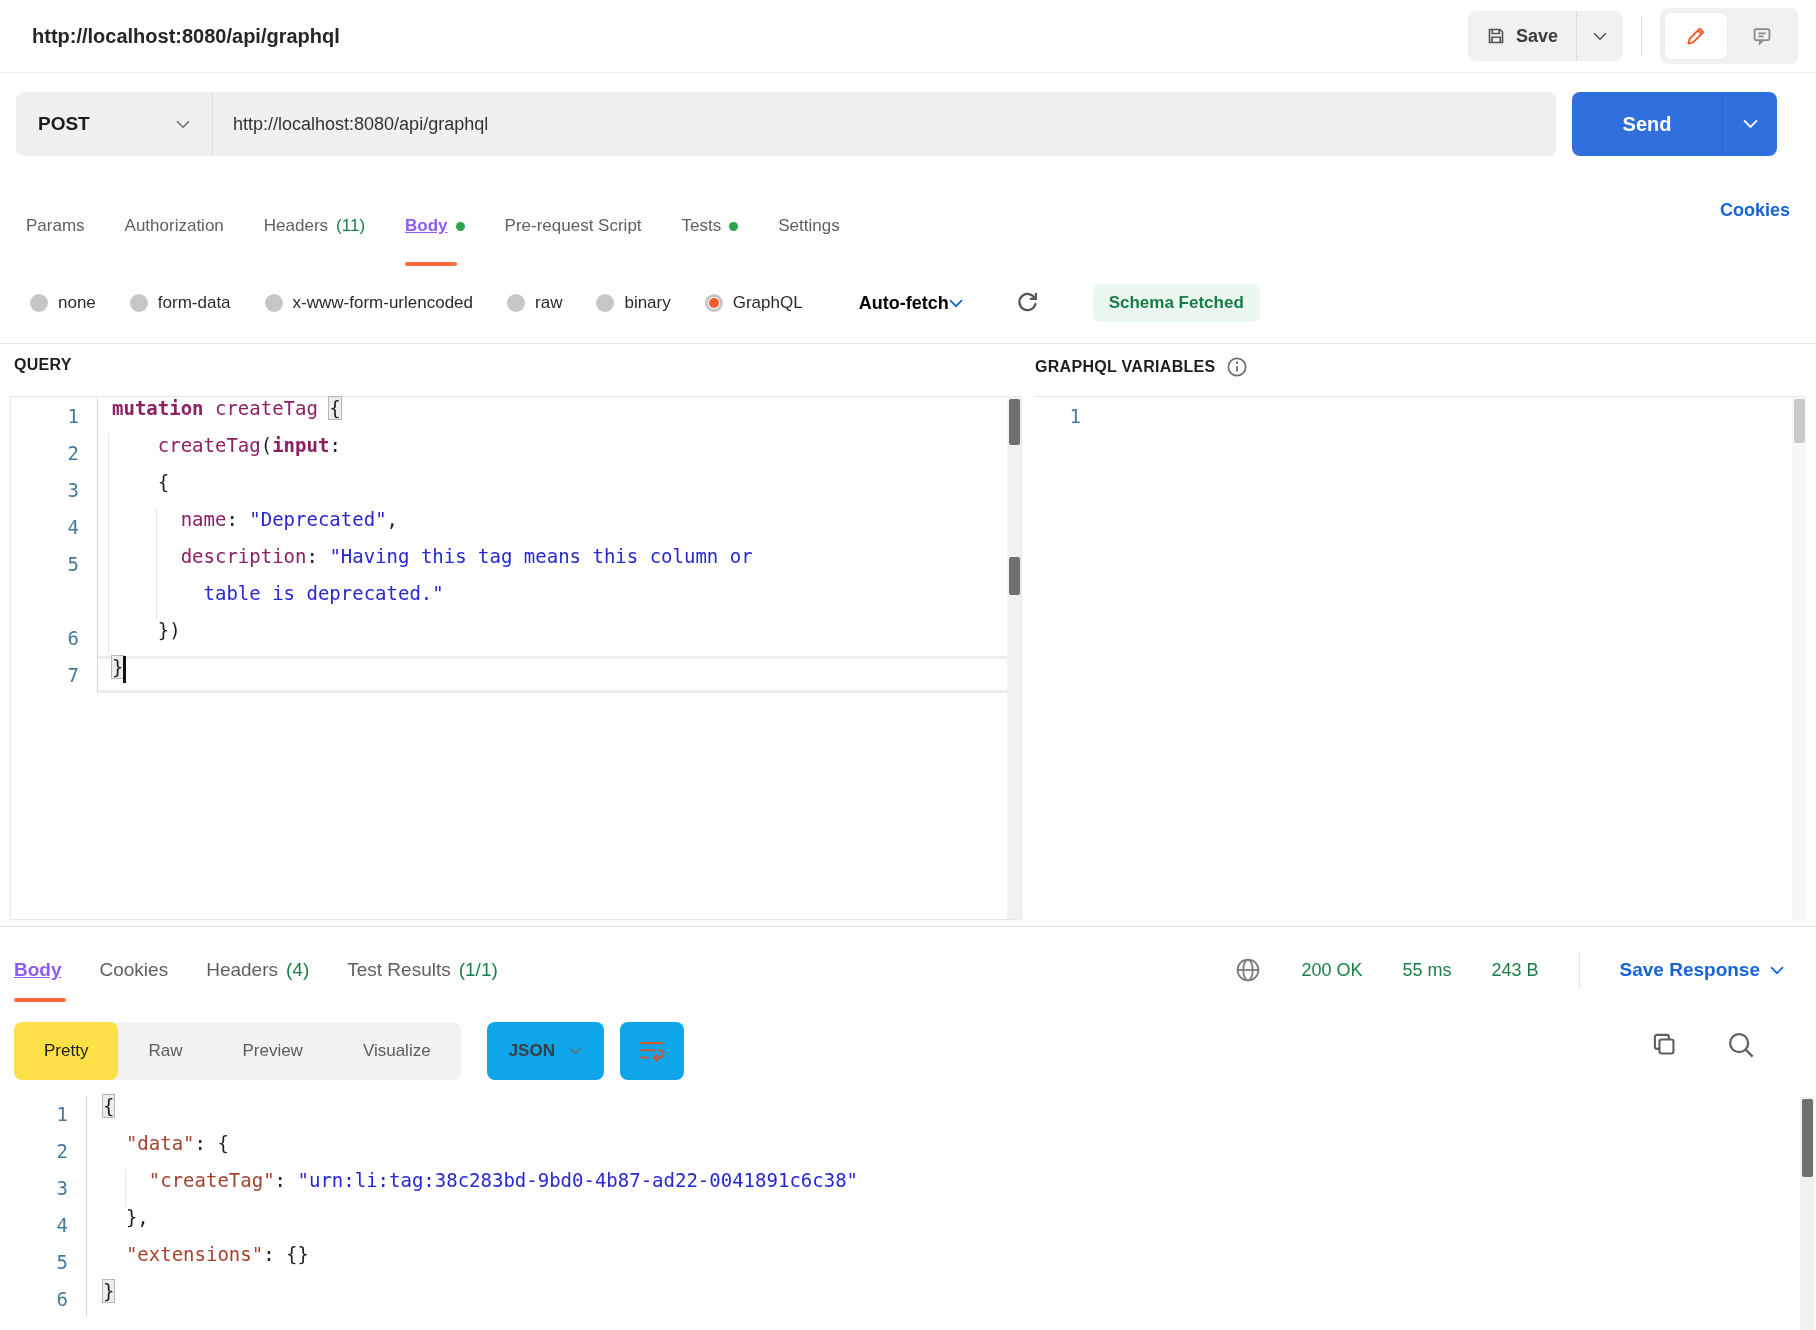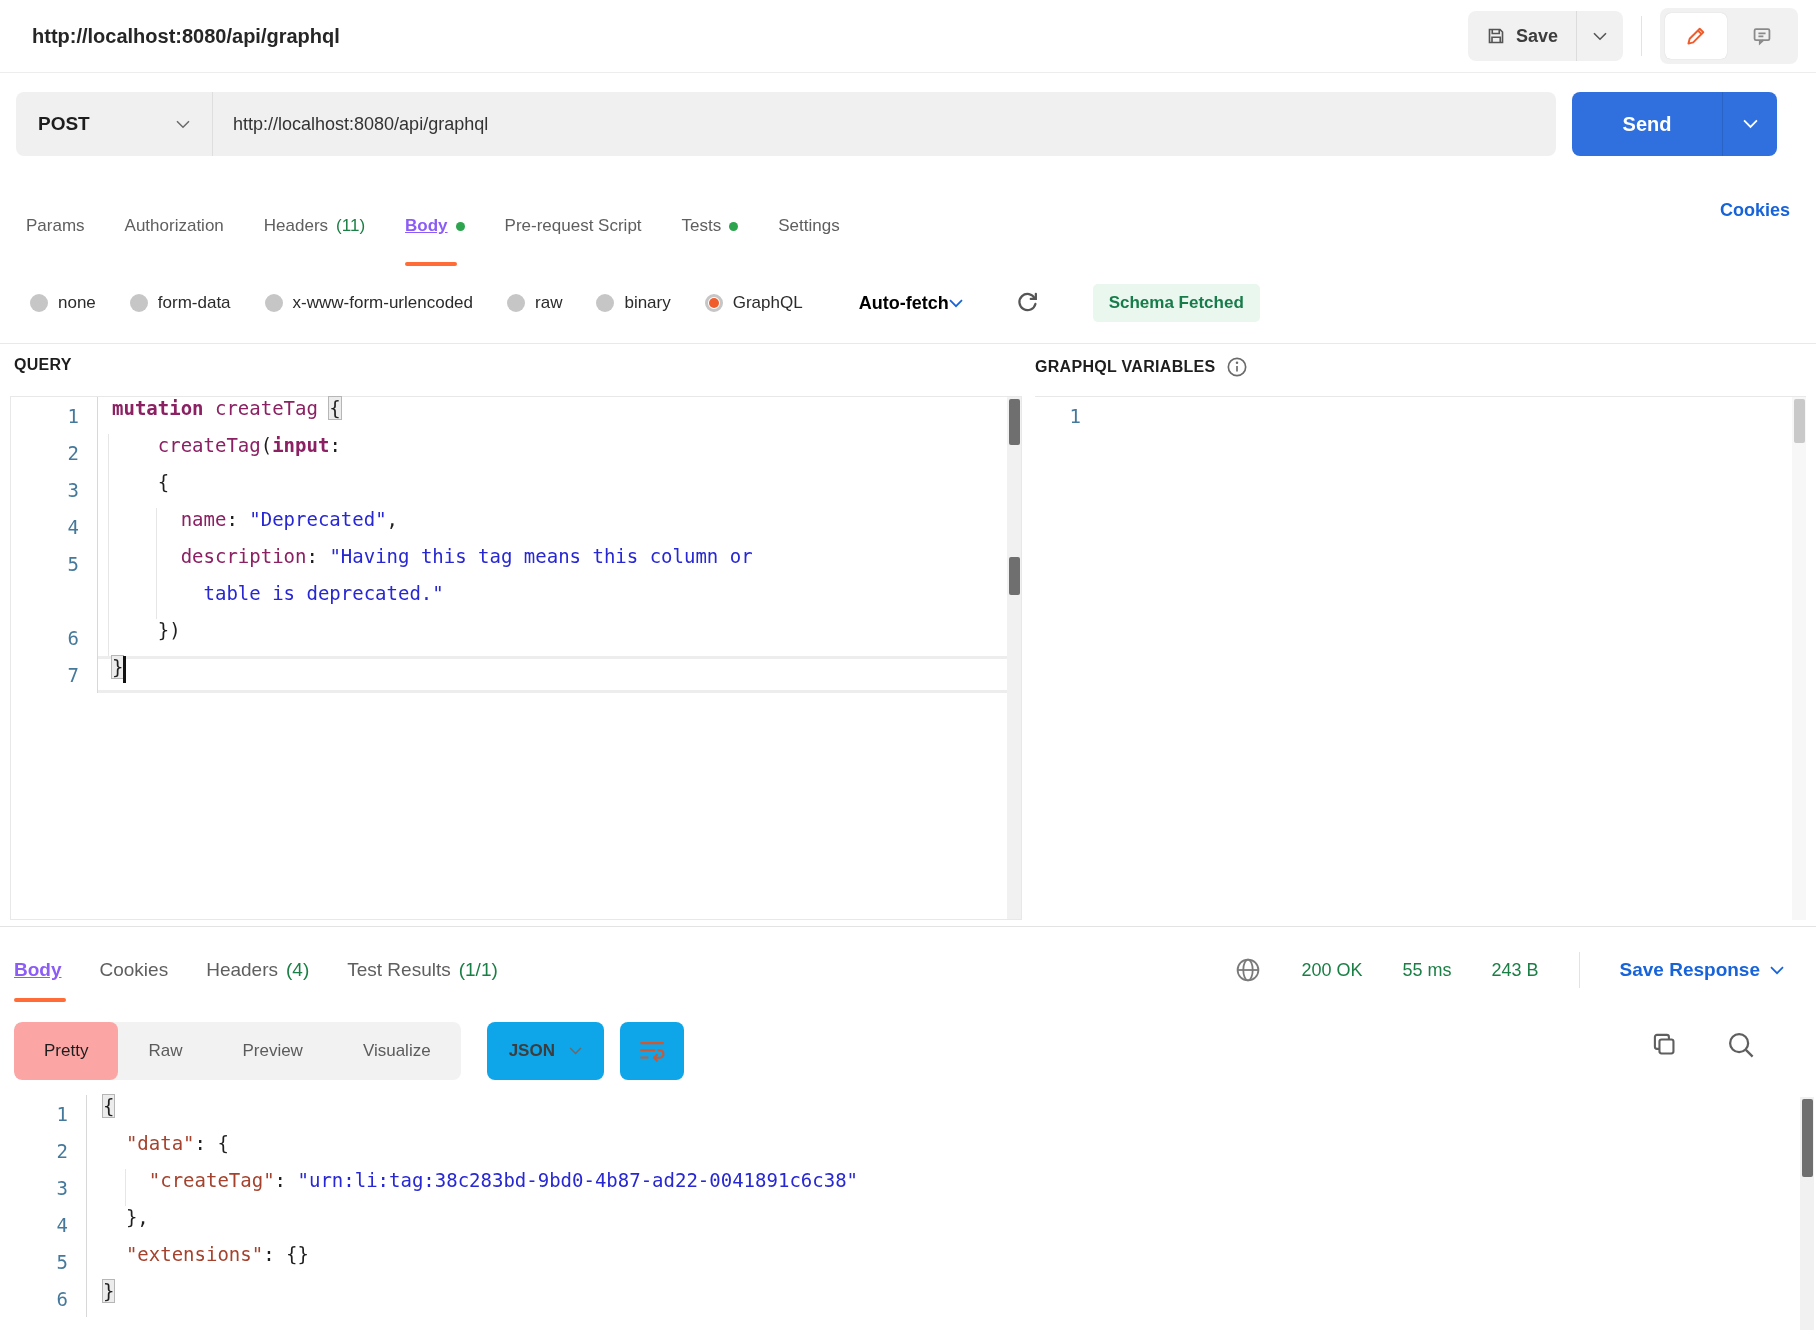--- a/index.html
+++ b/index.html
@@ -96,21 +96,21 @@
   .resp-divider { position:absolute; left:0; top:926px; width:1816px; height:1px; background:#e3e3e3; }
   .resp-tabs { position:absolute; left:14px; top:938px; height:64px; display:flex; gap:38px; }
   .resp-meta { position:absolute; right:32px; top:938px; height:64px; display:flex; align-items:center; gap:40px; }
   .meta-green { color:#1a7f45; font-size:18px; }
   .meta-divider { width:1px; height:36px; background:#e3e3e3; }
   .save-response { color:#1763d9; font-size:19px; font-weight:bold; display:flex; align-items:center; gap:10px; cursor:pointer; }
 
   .view-toolbar { position:absolute; left:14px; top:1022px; height:58px; display:flex; align-items:center; }
   .seg-group { display:flex; background:#f2f2f2; border-radius:8px; height:58px; overflow:hidden; }
   .seg { padding:0 30px; display:flex; align-items:center; font-size:17px; color:#5c5c5c; cursor:pointer; }
-  .seg.active { background:#fca5a5; color:#1d1d1d; border-radius:8px; }
+  .seg.active { background:#fde047; color:#1d1d1d; border-radius:8px; }
   .pill { background:#0ea5e9; border-radius:8px; height:58px; display:flex; align-items:center;
     justify-content:center; cursor:pointer; }
   .json-pill { margin-left:26px; padding:0 22px; gap:14px; font-size:17px; font-weight:bold; color:#3d3d3d; }
   .wrap-pill { margin-left:16px; width:64px; color:#cf5832; }
   .resp-icons { position:absolute; right:60px; top:1030px; display:flex; gap:48px; color:#5f5f5f; }
   .resp-icons .icon-btn { cursor:pointer; }
 
   svg { display:block; }
 </style>
 </head>

